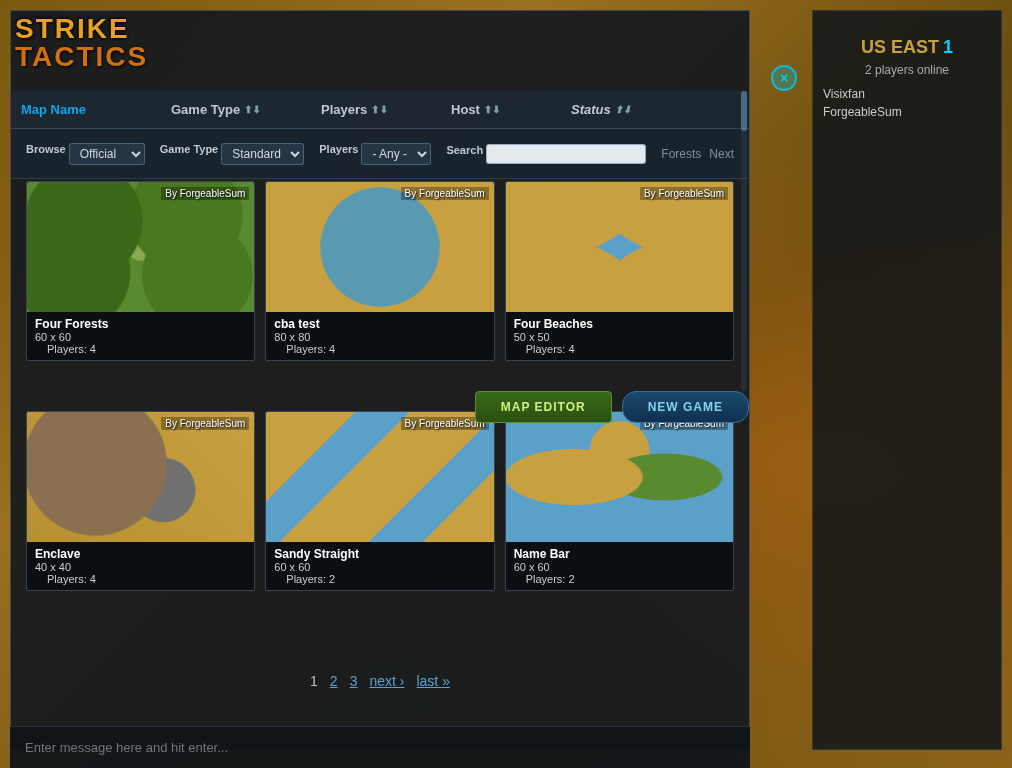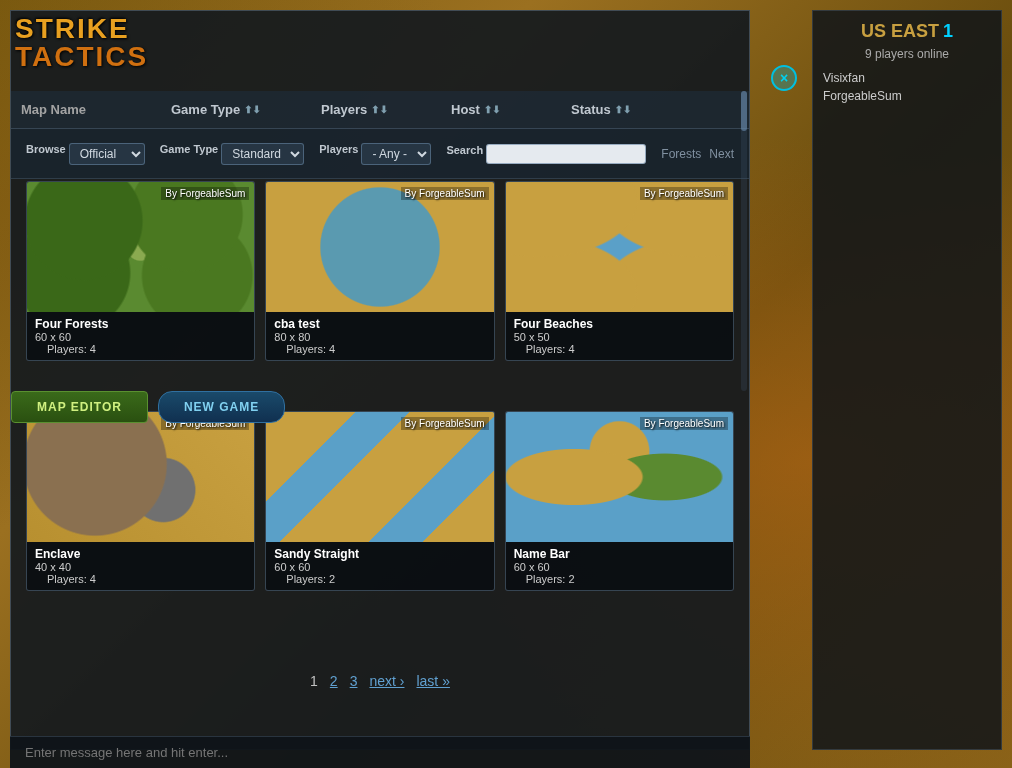--- a/index.html
+++ b/index.html
@@ -69,20 +69,21 @@
       z-index: 10;
       padding: 10px;
     }
 
     .server-badge {
       display: flex;
       align-items: flex-end;
       justify-content: center;
       gap: 4px;
       margin-bottom: 5px;
+      margin-top: 16px;
     }
     .server-name {
       color: #c8a040;
       font-size: 18px;
       font-weight: bold;
     }
     .server-num {
       color: #00d0ff;
       font-size: 18px;
       font-weight: bold;
@@ -130,21 +131,21 @@
       right: 0;
       height: 38px;
       background: rgba(30, 40, 50, 0.9);
       border-bottom: 1px solid rgba(80, 100, 120, 0.5);
       display: flex;
       align-items: center;
       padding: 0 10px;
     }
     .col-map-name {
       width: 150px;
-      color: #a3a3a3;
+      color: #0ea5e9;
       font-size: 13px;
       font-weight: bold;
     }
     .col-game-type {
       width: 150px;
       color: #c0c8d0;
       font-size: 13px;
       font-weight: bold;
       display: flex;
       align-items: center;
@@ -169,20 +170,21 @@
       gap: 4px;
     }
     .col-status {
       flex: 1;
       color: #c0c8d0;
       font-size: 13px;
       font-weight: bold;
       display: flex;
       align-items: center;
       gap: 4px;
+      font-style: italic;
     }
     .sort-arrow {
       color: #80a0b0;
       font-size: 10px;
     }
 
     
     .filter-bar {
       position: absolute;
       top: 118px;
@@ -239,21 +241,21 @@
       cursor: pointer;
     }
 
     
     .action-bar {
       position: absolute;
       top: 380px;
       left: 0;
       right: 0;
       display: flex;
-      justify-content: flex-start;
+      justify-content: flex-end;
       gap: 10px;
       z-index: 20;
     }
     .action-btn-editor {
       background: linear-gradient(to bottom, #3a6a1a, #2a5010);
       border: 1px solid #5a9030;
       color: #d0f080;
       font-size: 12px;
       font-weight: bold;
       padding: 8px 25px;
@@ -392,21 +394,21 @@
       color: #c0c0c0;
       font-size: 14px;
     }
 
     
     .chat-bar {
       position: absolute;
       bottom: 0;
       left: 10px;
       width: 740px;
-      height: 32px;
+      height: 42px;
       background: rgba(15, 20, 25, 0.95);
       border-top: 1px solid rgba(80, 100, 120, 0.4);
       display: flex;
       align-items: center;
       padding: 0 15px;
       z-index: 10;
     }
     .chat-input {
       width: 100%;
       background: transparent;
@@ -612,18 +614,18 @@
   <input class="chat-input" type="text" placeholder="Enter message here and hit enter..." style="">
 </div>
 
 <button class="close-btn">×</button>
 
 <div class="right-panel">
   <div class="server-badge">
     <span class="server-name">US EAST</span>
     <span class="server-num">1</span>
   </div>
-  <div class="server-players">9 players online</div>
+  <div class="server-players">2 players online</div>
   <ul class="player-list" id="player-list">
       <li>Visixfan</li>
       <li>ForgeableSum</li>
     </ul>
 </div>
 
 </body></html>

